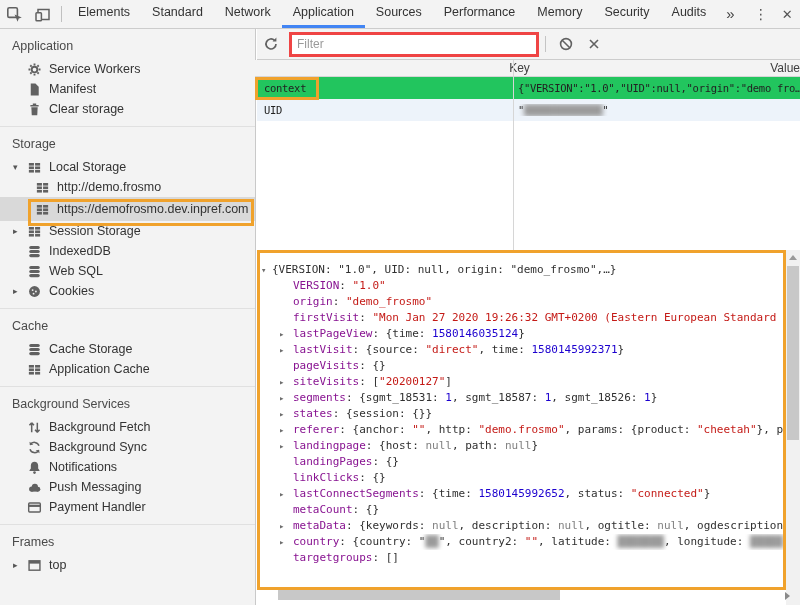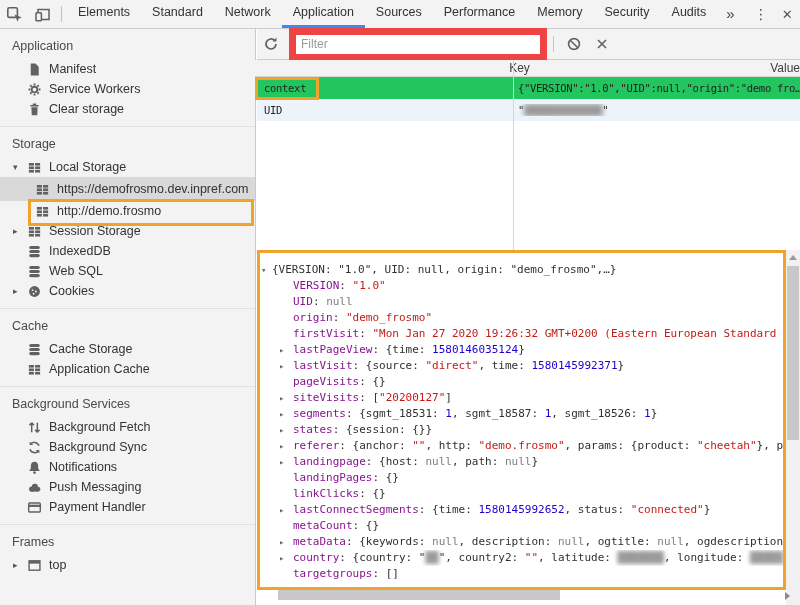--- a/index.html
+++ b/index.html
@@ -31,21 +31,21 @@
   .sb-item.selected{background:#d9d9d9;height:24px;}
   .sb-exp{width:13px;font-size:9px;color:#555;flex:none;text-align:left;}
   .icon16{width:16px;height:16px;margin-right:7px;flex:none;display:inline-flex;
           align-items:center;justify-content:center;font-size:13px;color:#5f5f5f;}
   .sb-label{white-space:nowrap;overflow:hidden;}
 
   
   .toolbar{position:absolute;left:257px;top:29px;right:0;height:30px;background:#f3f3f3;
            border-bottom:1px solid #ccc;display:flex;align-items:center;}
   .tbtn{width:28px;height:26px;display:flex;align-items:center;justify-content:center;flex:none;}
-  .filter-input{width:234px;height:19px;border:7px solid #ef4444;background:#fff;font-size:12px;
+  .filter-input{width:234px;height:19px;border:3px solid #ef4444;background:#fff;font-size:12px;
                 padding:0 5px;margin-left:4px;color:#333;outline:none;
                 font-family:"Liberation Sans",sans-serif;}
   .filter-input::placeholder{color:#9a9a9a;}
   .tool-sep{width:1px;height:16px;background:#c4c4c4;margin:0 6px;flex:none;}
 
   
   .grid-header{position:absolute;left:255px;top:60px;right:0;height:16px;background:#f3f3f3;
                border-bottom:1px solid #d6d6d6;font-size:12px;color:#404040;display:flex;line-height:16px;justify-content:flex-end;}
   .gh-key{width:256px;box-sizing:border-box;padding-left:6px;}
   .gh-value{padding-left:11px;}
@@ -129,36 +129,36 @@
     </div>
   </div>
 
   <div class="sidebar" id="sidebar">
       <div class="sb-section">
         <div class="sb-header">Application</div>
         <div class="sb-item">
           <span class="sb-exp"></span>
           <span class="icon16">
             <svg width="15" height="15" viewBox="0 0 16 16">
-              <path d="M4 1.5h5l3.5 3.5v9.5H4z" fill="#616161"></path>
-            </svg>
-          </span>
-          <span class="sb-label">Manifest</span>
-        </div>
-        <div class="sb-item">
-          <span class="sb-exp"></span>
-          <span class="icon16">
-            <svg width="15" height="15" viewBox="0 0 16 16">
               <g stroke="#616161" stroke-width="2" fill="none">
                 <circle cx="8" cy="8" r="3"></circle>
                 <path d="M8 1.6v2M8 12.4v2M1.6 8h2M12.4 8h2M3.5 3.5l1.4 1.4M11.1 11.1l1.4 1.4M12.5 3.5l-1.4 1.4M4.9 11.1l-1.4 1.4"></path>
               </g>
             </svg>
           </span>
           <span class="sb-label">Service Workers</span>
+        </div>
+        <div class="sb-item">
+          <span class="sb-exp"></span>
+          <span class="icon16">
+            <svg width="15" height="15" viewBox="0 0 16 16">
+              <path d="M4 1.5h5l3.5 3.5v9.5H4z" fill="#616161"></path>
+            </svg>
+          </span>
+          <span class="sb-label">Manifest</span>
         </div>
         <div class="sb-item">
           <span class="sb-exp"></span>
           <span class="icon16">
             <svg width="15" height="15" viewBox="0 0 16 16">
               <path d="M4.6 5.6h6.8l-.5 8.6H5.1z" fill="#616161"></path>
               <rect x="3.6" y="3.2" width="8.8" height="1.6" fill="#616161"></rect>
               <rect x="6.2" y="1.6" width="3.6" height="1.6" fill="#616161"></rect>
             </svg>
           </span>
@@ -176,51 +176,51 @@
                 <rect x="8.6" y="3.2" width="5.4" height="2.8"></rect>
                 <rect x="2" y="6.9" width="5.4" height="2.8"></rect>
                 <rect x="8.6" y="6.9" width="5.4" height="2.8"></rect>
                 <rect x="2" y="10.6" width="5.4" height="2.8"></rect>
                 <rect x="8.6" y="10.6" width="5.4" height="2.8"></rect>
               </g>
             </svg>
           </span>
           <span class="sb-label">Local Storage</span>
         </div>
-        <div class="sb-item child selected">
+        <div class="sb-item child">
           <span class="sb-exp"></span>
           <span class="icon16">
             <svg width="15" height="15" viewBox="0 0 16 16">
               <g fill="#616161">
                 <rect x="2" y="3.2" width="5.4" height="2.8"></rect>
                 <rect x="8.6" y="3.2" width="5.4" height="2.8"></rect>
                 <rect x="2" y="6.9" width="5.4" height="2.8"></rect>
                 <rect x="8.6" y="6.9" width="5.4" height="2.8"></rect>
                 <rect x="2" y="10.6" width="5.4" height="2.8"></rect>
                 <rect x="8.6" y="10.6" width="5.4" height="2.8"></rect>
               </g>
             </svg>
           </span>
-          <span class="sb-label">https://demofrosmo.dev.inpref.com</span>
-        </div>
-        <div class="sb-item child">
+          <span class="sb-label">http://demo.frosmo</span>
+        </div>
+        <div class="sb-item child selected">
           <span class="sb-exp"></span>
           <span class="icon16">
             <svg width="15" height="15" viewBox="0 0 16 16">
               <g fill="#616161">
                 <rect x="2" y="3.2" width="5.4" height="2.8"></rect>
                 <rect x="8.6" y="3.2" width="5.4" height="2.8"></rect>
                 <rect x="2" y="6.9" width="5.4" height="2.8"></rect>
                 <rect x="8.6" y="6.9" width="5.4" height="2.8"></rect>
                 <rect x="2" y="10.6" width="5.4" height="2.8"></rect>
                 <rect x="8.6" y="10.6" width="5.4" height="2.8"></rect>
               </g>
             </svg>
           </span>
-          <span class="sb-label">http://demo.frosmo</span>
+          <span class="sb-label">https://demofrosmo.dev.inpref.com</span>
         </div>
         <div class="sb-item">
           <span class="sb-exp">▸</span>
           <span class="icon16">
             <svg width="15" height="15" viewBox="0 0 16 16">
               <g fill="#616161">
                 <rect x="2" y="3.2" width="5.4" height="2.8"></rect>
                 <rect x="8.6" y="3.2" width="5.4" height="2.8"></rect>
                 <rect x="2" y="6.9" width="5.4" height="2.8"></rect>
                 <rect x="8.6" y="6.9" width="5.4" height="2.8"></rect>
@@ -418,21 +418,20 @@
         <span class="gcell-key">UID</span>
         <span class="gcell-value"><span>"</span><span class="blur-cell">█████████████</span><span>"</span></span>
       </div>
     </div>
   <div class="col-divider"></div>
 
   <div class="preview">
     <div class="preview-content" id="preview-content">
         <div class="pline ind0"><span class="p-exp">▾</span><span class="c-plain">{VERSION: "1.0", UID: null, origin: "demo_frosmo",…}</span></div>
         <div class="pline ind1"><span class="c-key">VERSION</span><span class="c-plain">: </span><span class="c-str">"1.0"</span></div>
-        <div class="pline ind1"><span class="c-key">UID</span><span class="c-plain">: </span><span class="c-nul">null</span></div>
         <div class="pline ind1"><span class="c-key">origin</span><span class="c-plain">: </span><span class="c-str">"demo_frosmo"</span></div>
         <div class="pline ind1"><span class="c-key">firstVisit</span><span class="c-plain">: </span><span class="c-str">"Mon Jan 27 2020 19:26:32 GMT+0200 (Eastern European Standard T</span></div>
         <div class="pline ind1"><span class="p-exp">▸</span><span class="c-key">lastPageView</span><span class="c-plain">: {time: </span><span class="c-num">1580146035124</span><span class="c-plain">}</span></div>
         <div class="pline ind1"><span class="p-exp">▸</span><span class="c-key">lastVisit</span><span class="c-plain">: {source: </span><span class="c-str">"direct"</span><span class="c-plain">, time: </span><span class="c-num">1580145992371</span><span class="c-plain">}</span></div>
         <div class="pline ind1"><span class="c-key">pageVisits</span><span class="c-plain">: {}</span></div>
         <div class="pline ind1"><span class="p-exp">▸</span><span class="c-key">siteVisits</span><span class="c-plain">: [</span><span class="c-str">"20200127"</span><span class="c-plain">]</span></div>
         <div class="pline ind1"><span class="p-exp">▸</span><span class="c-key">segments</span><span class="c-plain">: {sgmt_18531: </span><span class="c-num">1</span><span class="c-plain">, sgmt_18587: </span><span class="c-num">1</span><span class="c-plain">, sgmt_18526: </span><span class="c-num">1</span><span class="c-plain">}</span></div>
         <div class="pline ind1"><span class="p-exp">▸</span><span class="c-key">states</span><span class="c-plain">: {session: {}}</span></div>
         <div class="pline ind1"><span class="p-exp">▸</span><span class="c-key">referer</span><span class="c-plain">: {anchor: </span><span class="c-str">""</span><span class="c-plain">, http: </span><span class="c-str">"demo.frosmo"</span><span class="c-plain">, params: {product: </span><span class="c-str">"cheetah"</span><span class="c-plain">}, pa</span></div>
         <div class="pline ind1"><span class="p-exp">▸</span><span class="c-key">landingpage</span><span class="c-plain">: {host: </span><span class="c-nul">null</span><span class="c-plain">, path: </span><span class="c-nul">null</span><span class="c-plain">}</span></div>

